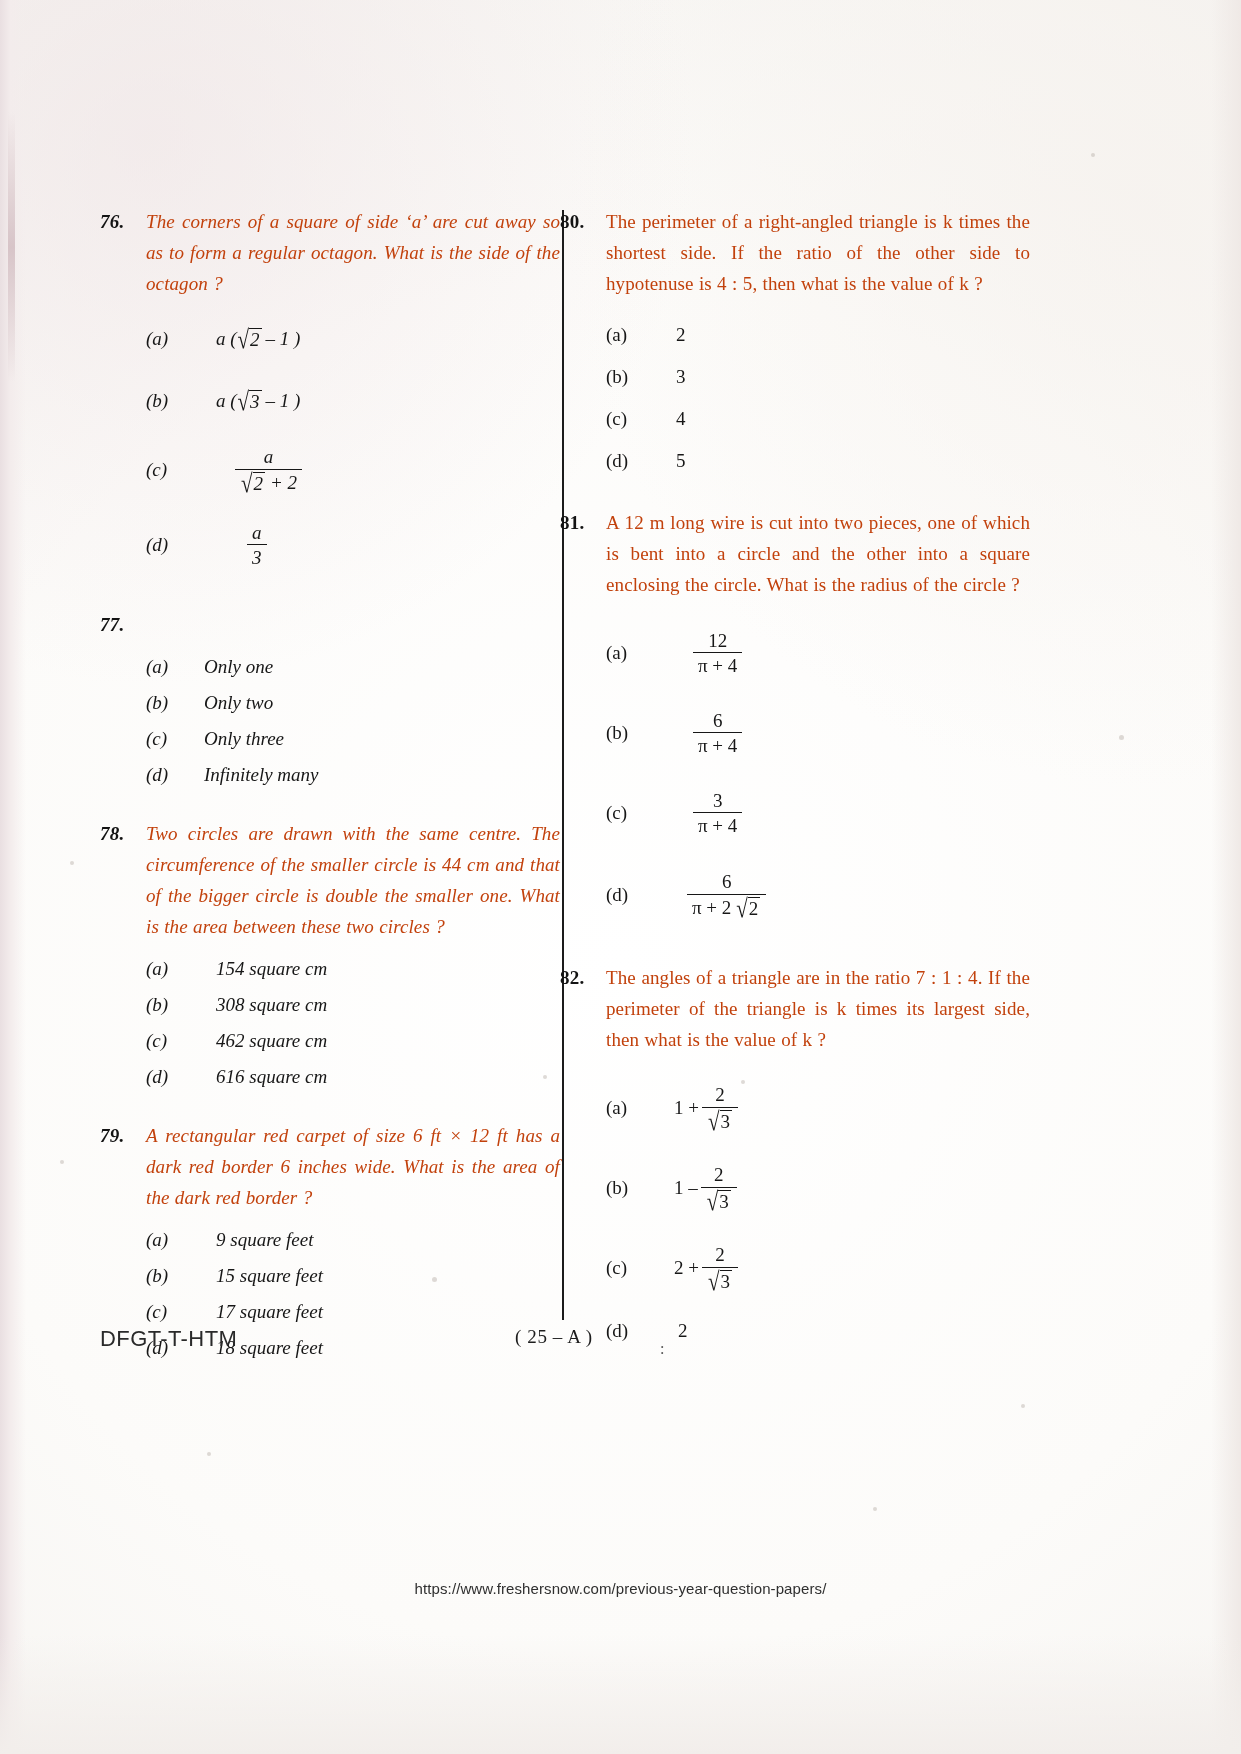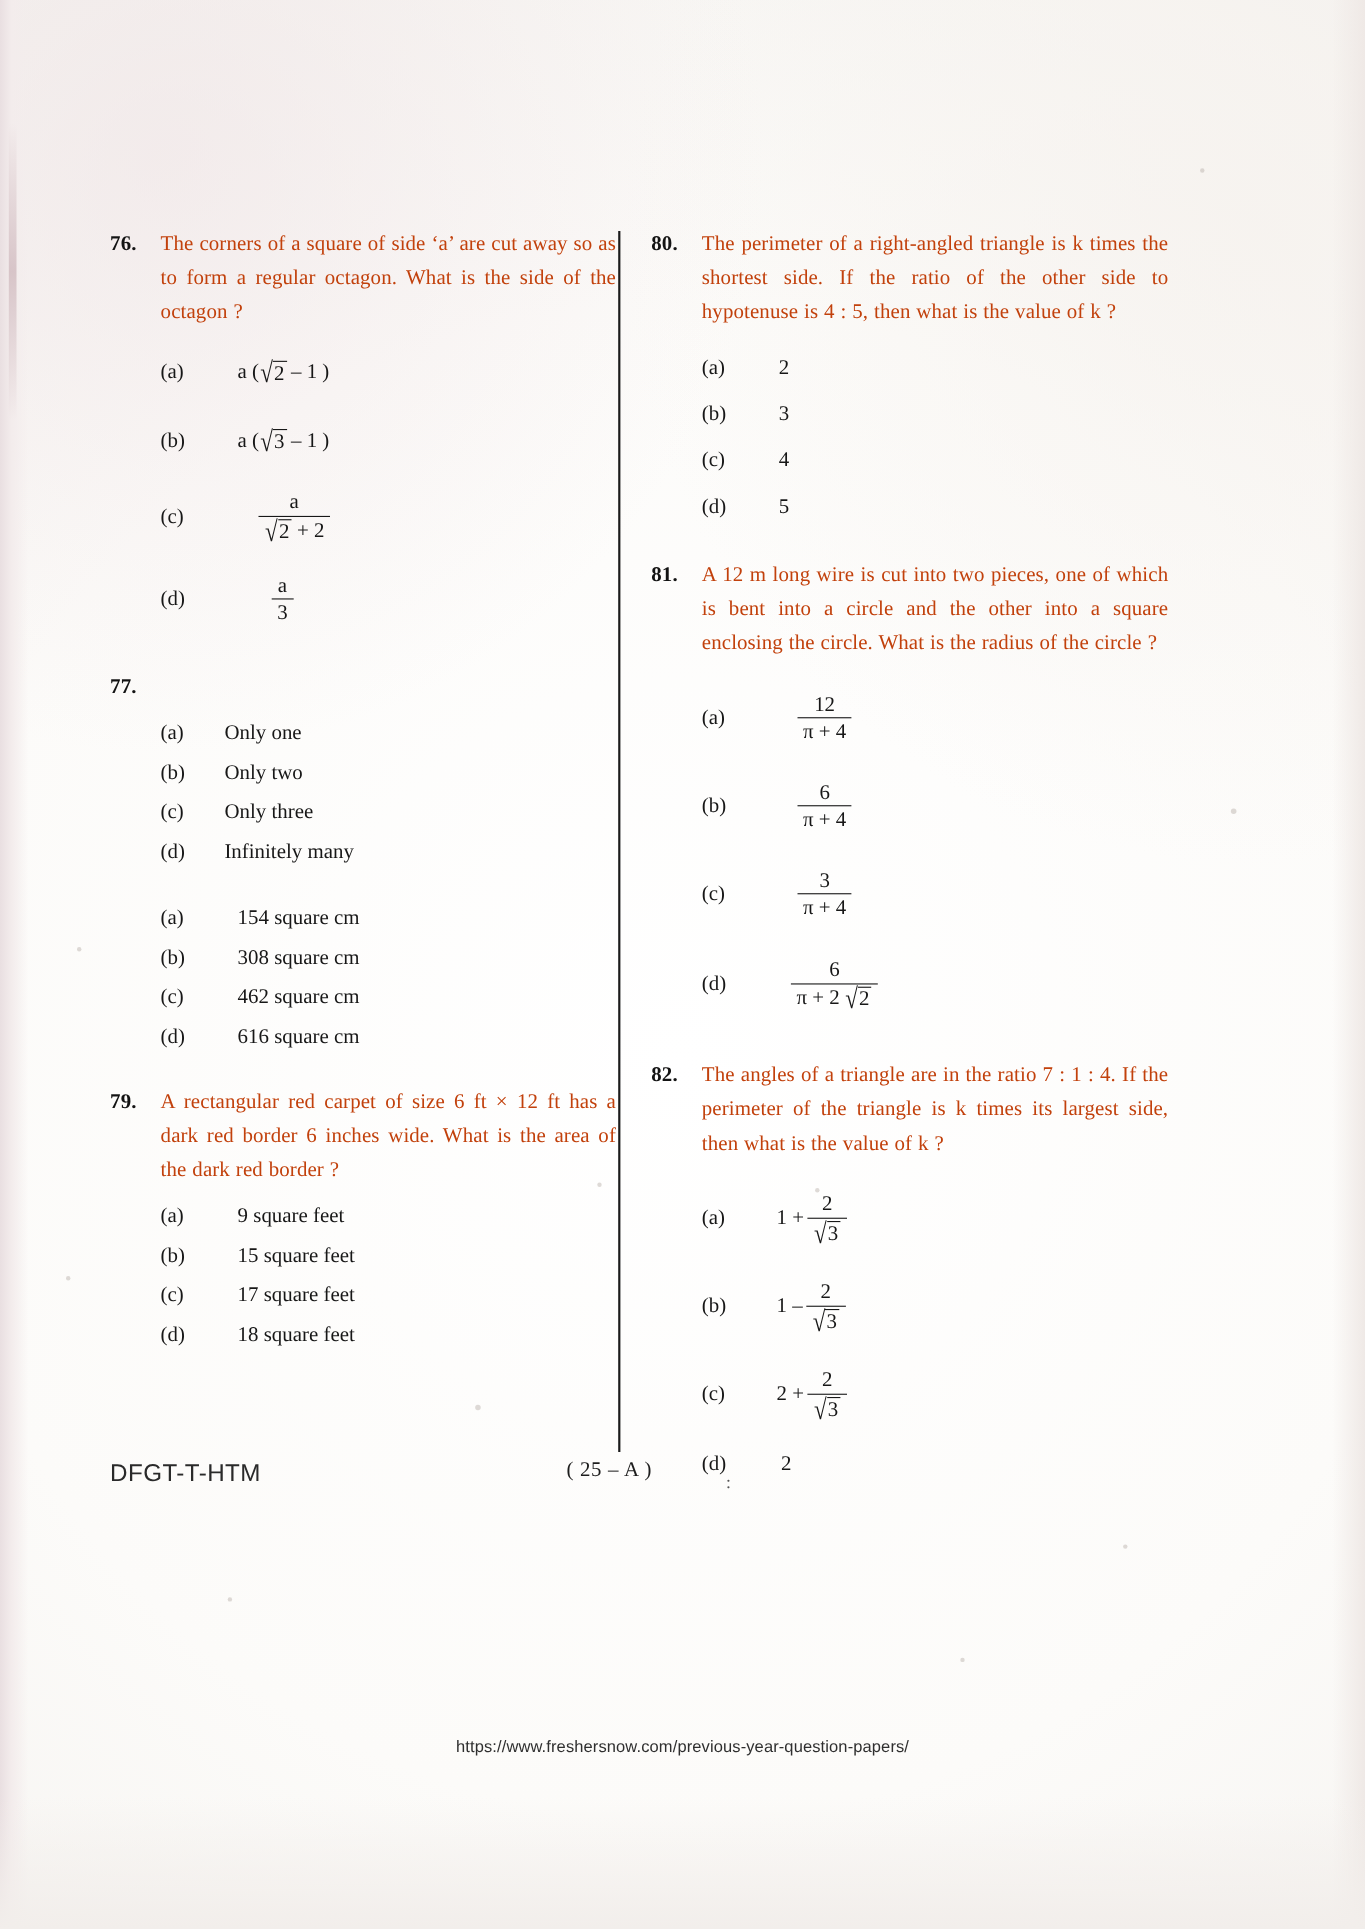--- a/index.html
+++ b/index.html
@@ -72,22 +72,22 @@
     left: 100px;
     top: 206px;
     width: 945px;
     height: 1110px;
   }
   .col {
     position: absolute;
     top: 0;
     width: 460px;
   }
-  .col-left  { left: 0; }
-  .col-right { left: 492px; width: 470px; }
+  .col-left  { left: 0; font-style: italic; }
+  .col-right { left: 460px; width: 470px; }
 
   .col-divider {
     position: absolute;
     left: 462px;
     top: 4px;
     width: 2px;
     height: 1110px;
     background: #1b1b1b;
   }
 
@@ -335,20 +335,24 @@
             <span class="opt-val">Only three</span>
           </div>
           <div class="opt">
             <span class="opt-lab">(d)</span>
             <span class="opt-val">Infinitely many</span>
           </div>
         </div>
       </div>
 
       <div class="q" style="margin-top:22px;">
+        <div class="q-head">
+          <div class="q-num">78.</div>
+          <div class="q-text">Two circles are drawn with the same centre. The circumference of the smaller circle is 44 cm and that of the bigger circle is double the smaller one. What is the area between these two circles ?</div>
+        </div>
         <div class="opts">
           <div class="opt">
             <span class="opt-lab">(a)</span>
             <span class="opt-val indent">154 square cm</span>
           </div>
           <div class="opt">
             <span class="opt-lab">(b)</span>
             <span class="opt-val indent">308 square cm</span>
           </div>
           <div class="opt">

